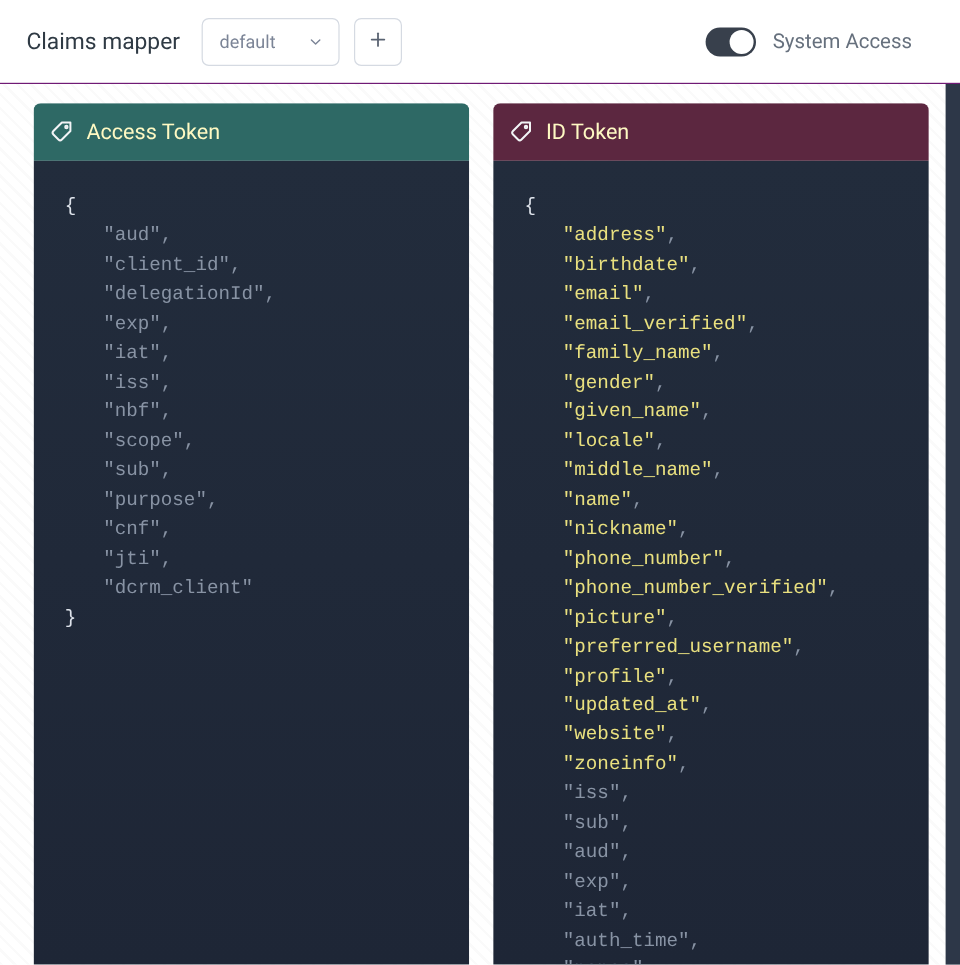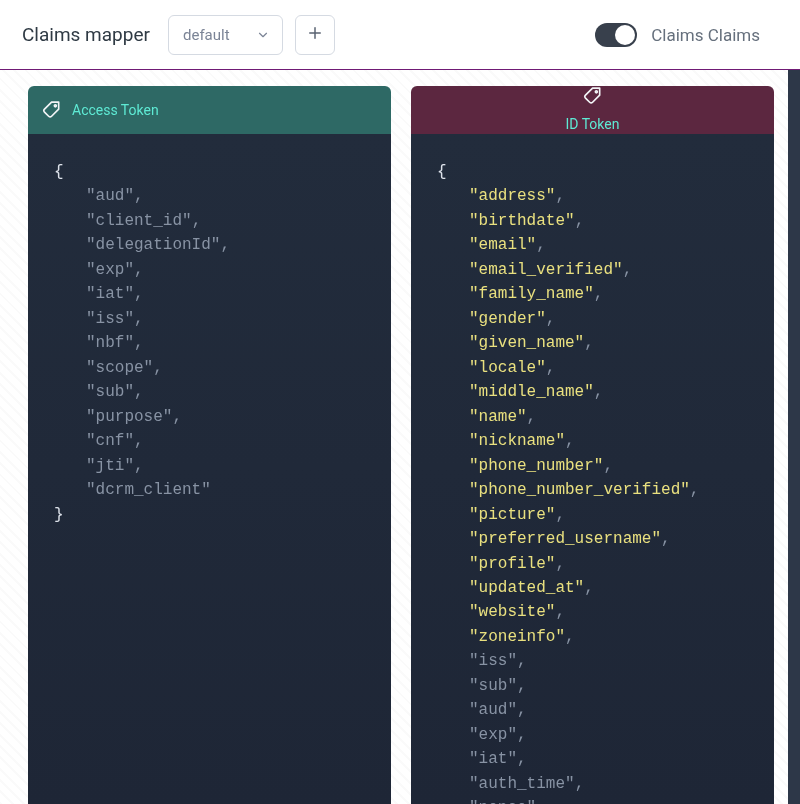--- a/index.html
+++ b/index.html
@@ -125,25 +125,25 @@
     border-radius:6px 6px 0 0;
     overflow:hidden;
     box-shadow:0 0 0 1px rgba(255,255,255,0.02);
   }
   .card-header{
     height:48px;
     display:flex;
     align-items:center;
     gap:10px;
     padding:0 14px;
-    color:#5eead4;
-    font-size:14px;
+    color:#fef9c3;
+    font-size:18px;
   }
   .card-header.teal{background:var(--header-teal);}
-  .card-header.maroon{background:var(--header-maroon);flex-direction:column;}
+  .card-header.maroon{background:var(--header-maroon);}
   .tag-icon{flex:none;display:flex;}
   .tag-icon svg{stroke:#f2f4f6;}
   .card-body{
     flex:1;
     background:linear-gradient(var(--card-bg-grad-top),var(--card-bg-grad-bottom));
     padding:26px 16px 10px 26px;
     font-family:ui-monospace,Menlo,Consolas,"SFMono-Regular","Courier New",monospace;
     font-size:16px;
     line-height:1.53;
     color:var(--claim-dim);
@@ -173,21 +173,21 @@
       <svg width="18" height="18" viewBox="0 0 24 24" fill="none" stroke-width="2" stroke-linecap="round">
           <line x1="12" y1="5" x2="12" y2="19"></line>
           <line x1="5" y1="12" x2="19" y2="12"></line>
         </svg>
     </span>
   </div>
   <div class="spacer"></div>
   <div class="toggle">
     <div class="knob"></div>
   </div>
-  <div class="toggle-label">Claims Claims</div>
+  <div class="toggle-label">System Access</div>
 </div>
 
 <div class="content">
   <div class="columns">
     <div class="card">
       <div class="card-header teal">
         <span class="tag-icon">
           <svg width="20" height="20" viewBox="0 0 24 24" fill="none" stroke-width="2" stroke-linecap="round" stroke-linejoin="round">
               <path d="M20 11l-8.5 8.5a2.5 2.5 0 0 1-3.5 0L3 14.5a2.5 2.5 0 0 1 0-3.5L11.5 2.5H20V11z"></path>
               <circle cx="16" cy="7" r="1.2"></circle>

